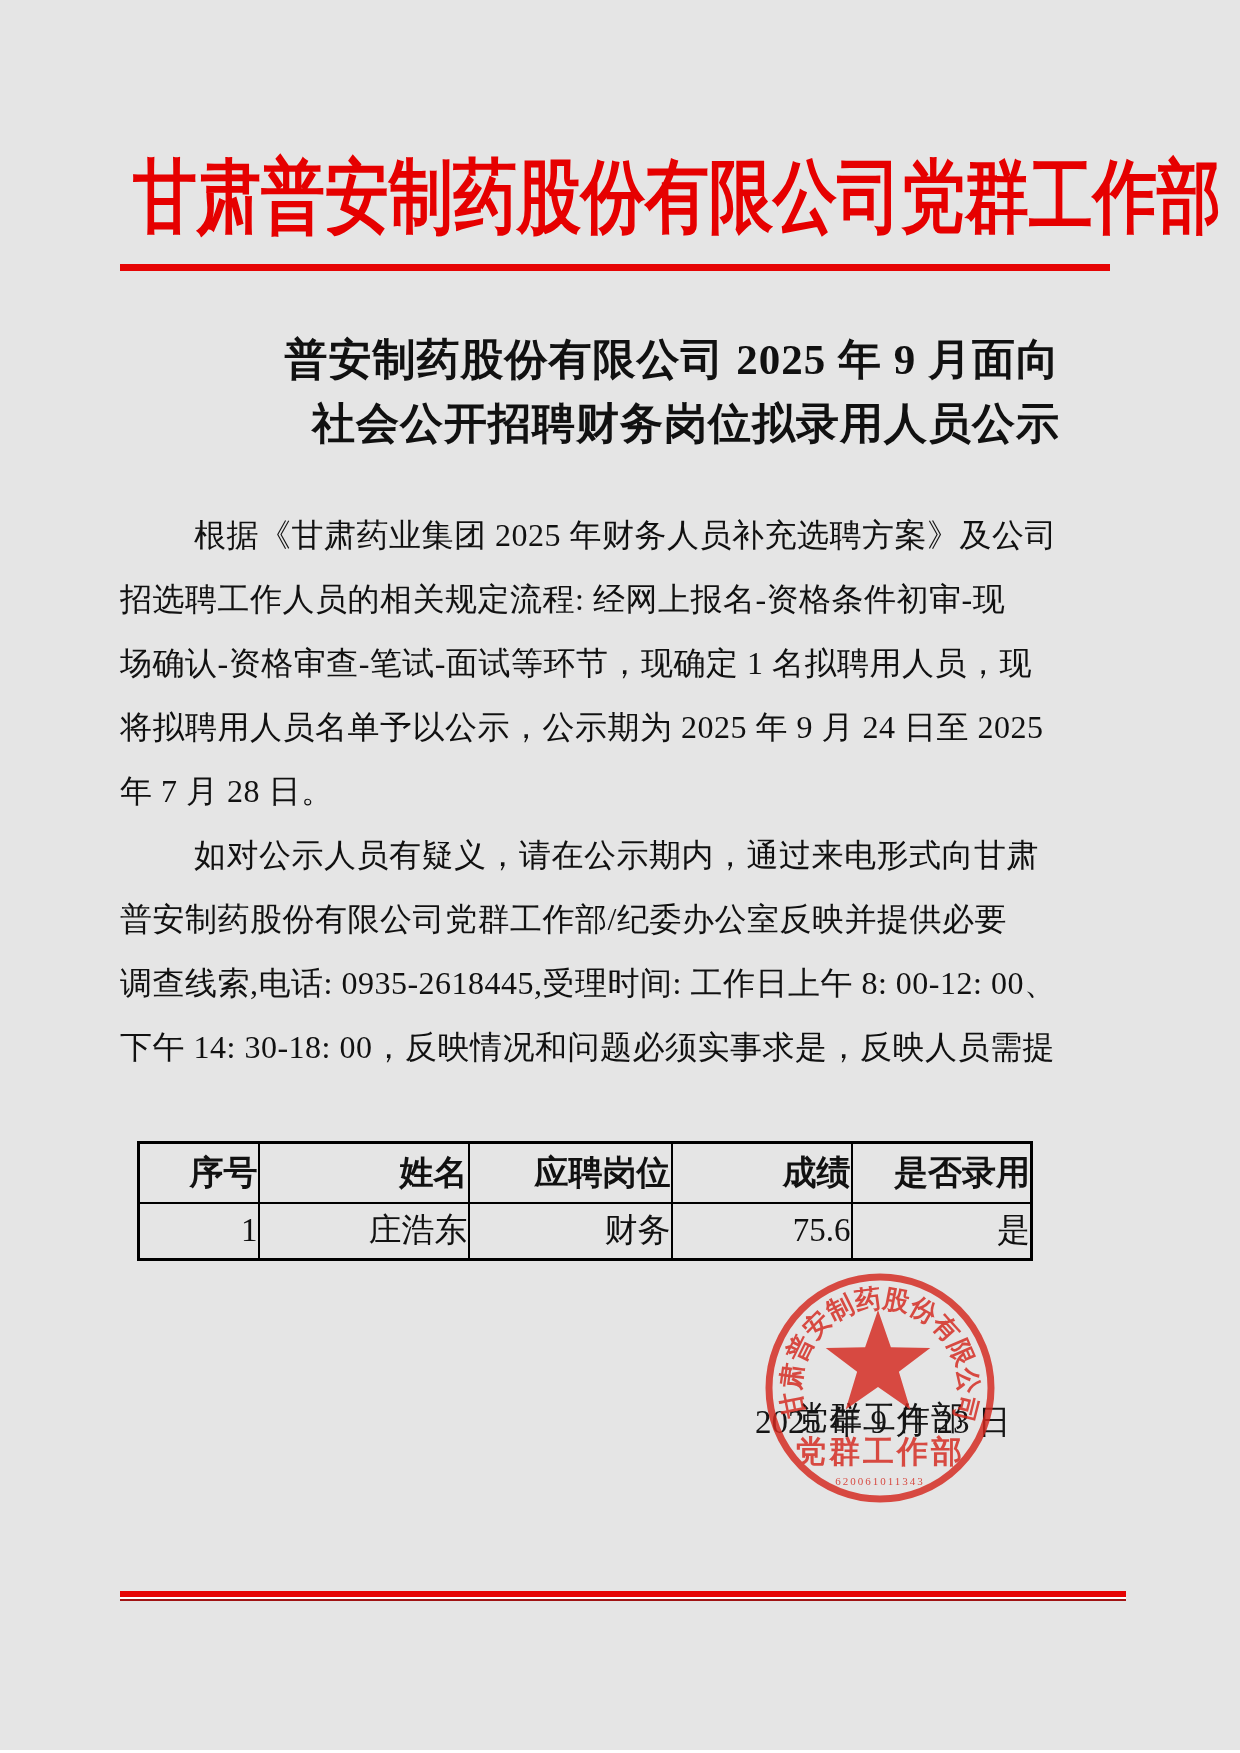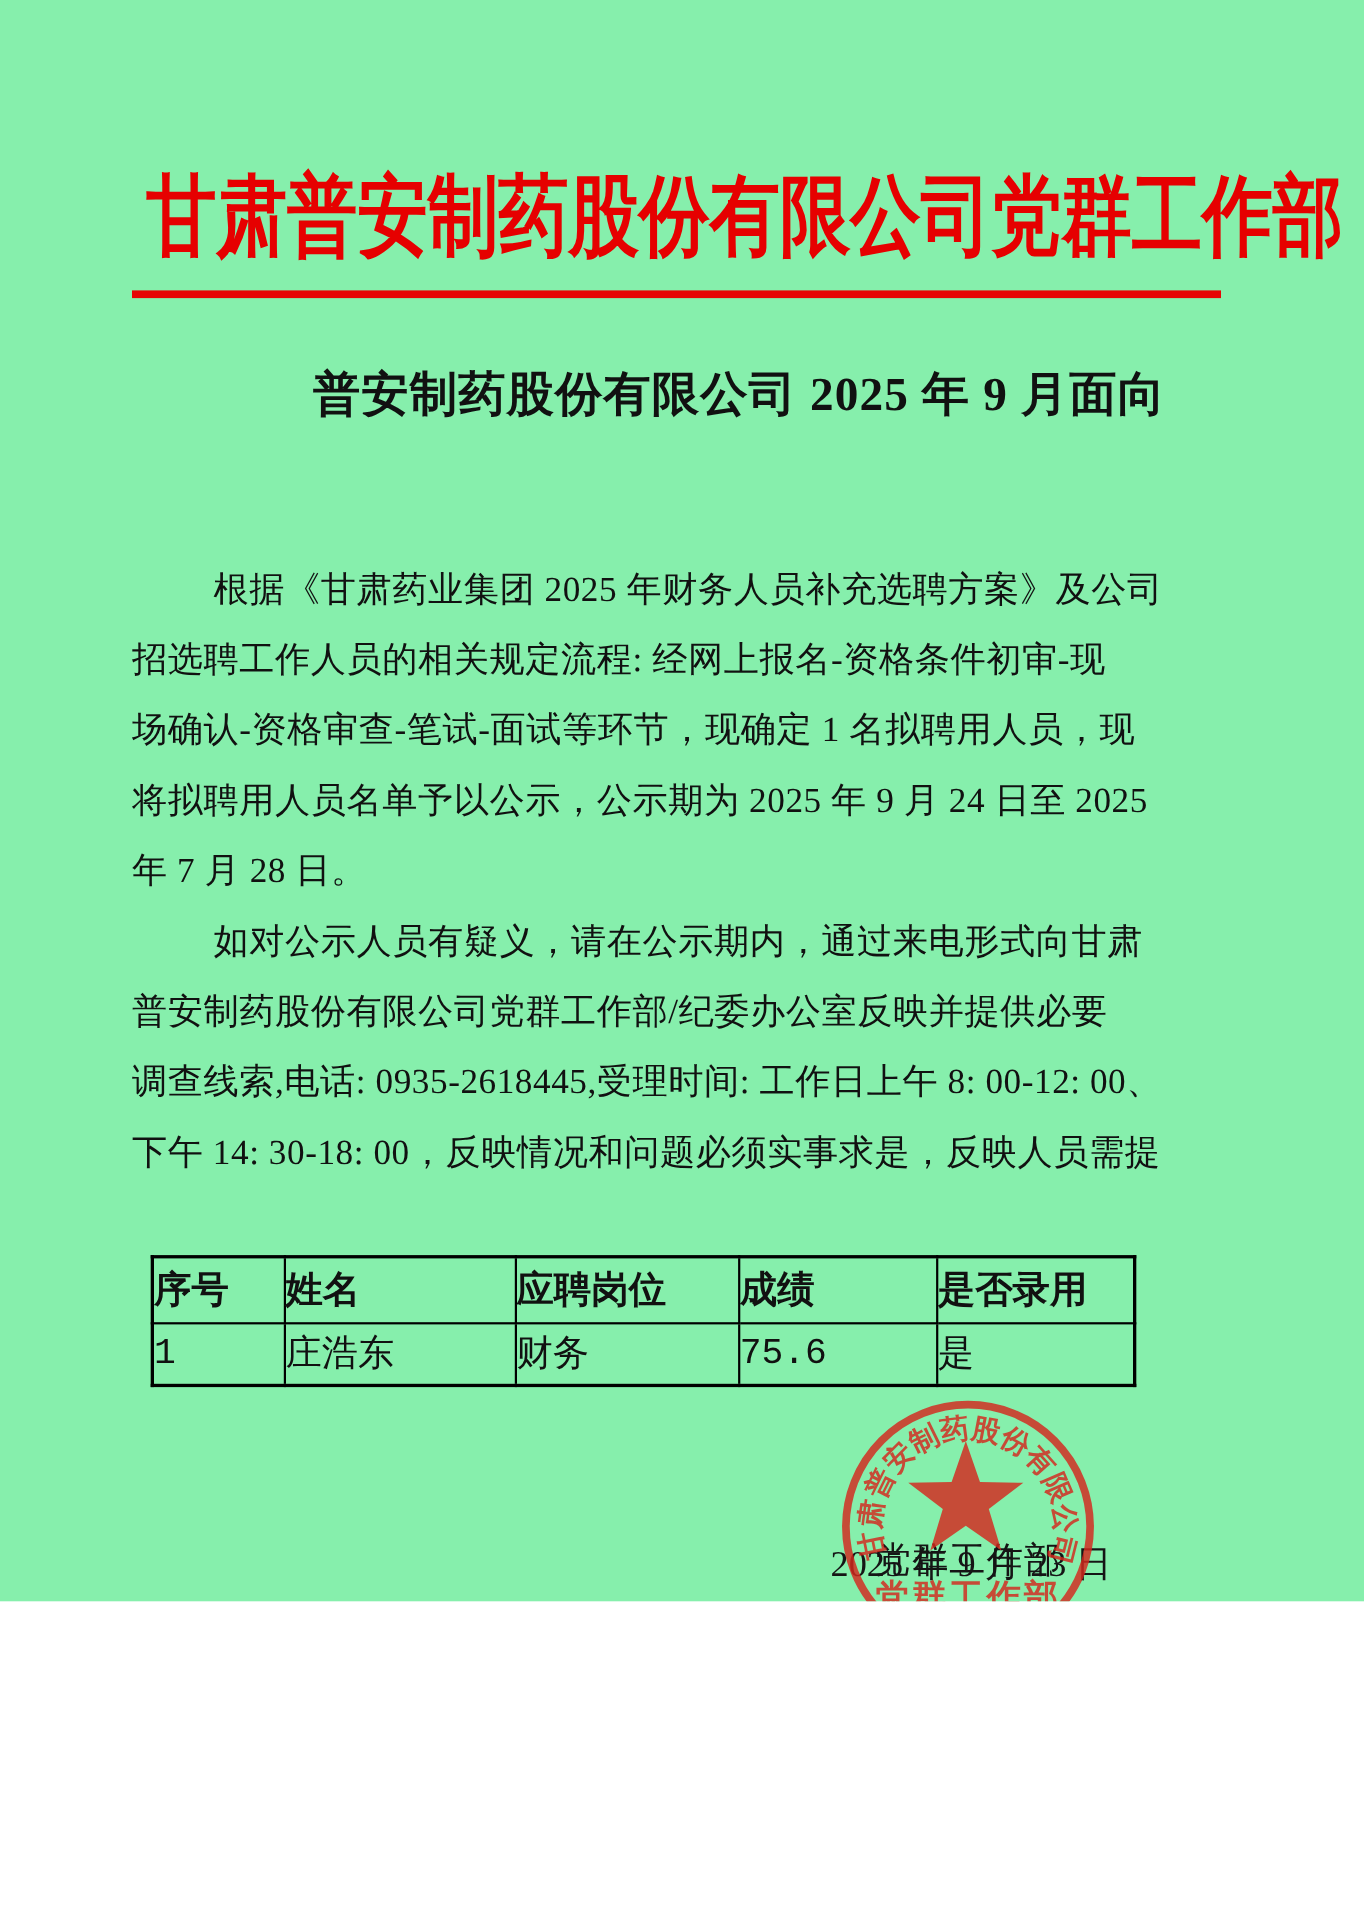--- a/index.html
+++ b/index.html
@@ -1,18 +1,18 @@
 <!DOCTYPE html>
 <html><head>
 <meta charset="utf-8">
 <style>
   html,body { margin:0; padding:0; background:#ffffff; }
   .page {
-    position:relative; width:1240px; height:1456px; margin:0 auto;
-    background:#86efac; overflow:hidden;
+    position:relative; width:1240px; height:1750px; margin:0 auto;
+    background:#e5e5e5; overflow:hidden;
     font-family:"Liberation Serif","DejaVu Serif",serif; color:#111;
   }
   .letterhead {
     position:absolute; left:133px; top:144px;
     font-size:80px; font-weight:bold; color:#e60000;
     white-space:nowrap; letter-spacing:0;
     transform:scaleX(0.80); transform-origin:left top;
   }
   .rule-top {
     position:absolute; left:120px; top:264px; width:990px; height:7px;
@@ -25,21 +25,21 @@
   }
   .body-text {
     position:absolute; left:120px; top:503px; width:1012px;
     font-size:32px; line-height:64px; letter-spacing:0.5px;
   }
   .body-line { white-space:nowrap; }
   .indent { padding-left:74px; }
   table.roster {
     position:absolute; left:137px; top:1141px;
     border-collapse:collapse; table-layout:fixed; width:893px;
-    font-size:33px; text-align:left;font-family:Liberation Mono, monospace;
+    font-size:33px; text-align:right;
   }
   table.roster th, table.roster td { border:2px solid #000; padding:0; }
   table.roster tr { height:60px; }
   table.roster thead th { font-weight:bold; font-size:34px; }
   table.roster tbody tr { height:57px; }
   table.roster { border:3px solid #000; }
   .sig-dept {
     position:absolute; left:795px; top:1396px;
     font-size:33px; letter-spacing:1px; color:#151515; white-space:nowrap;
   }
@@ -61,20 +61,21 @@
 <body>
 
 <div class="page">
 
   <div class="letterhead">甘肃普安制药股份有限公司党群工作部</div>
 
   <div class="rule-top"></div>
 
   <div class="doc-title">
     <div>普安制药股份有限公司 2025 年 9 月面向</div>
+    <div>社会公开招聘财务岗位拟录用人员公示</div>
   </div>
 
   <div class="body-text">
     <div class="body-line indent">根据《甘肃药业集团 2025 年财务人员补充选聘方案》及公司</div>
     <div class="body-line">招选聘工作人员的相关规定流程: 经网上报名-资格条件初审-现</div>
     <div class="body-line">场确认-资格审查-笔试-面试等环节，现确定 1 名拟聘用人员，现</div>
     <div class="body-line">将拟聘用人员名单予以公示，公示期为 2025 年 9 月 24 日至 2025</div>
     <div class="body-line">年 7 月 28 日。</div>
     <div class="body-line indent">如对公示人员有疑义，请在公示期内，通过来电形式向甘肃</div>
     <div class="body-line">普安制药股份有限公司党群工作部/纪委办公室反映并提供必要</div>

